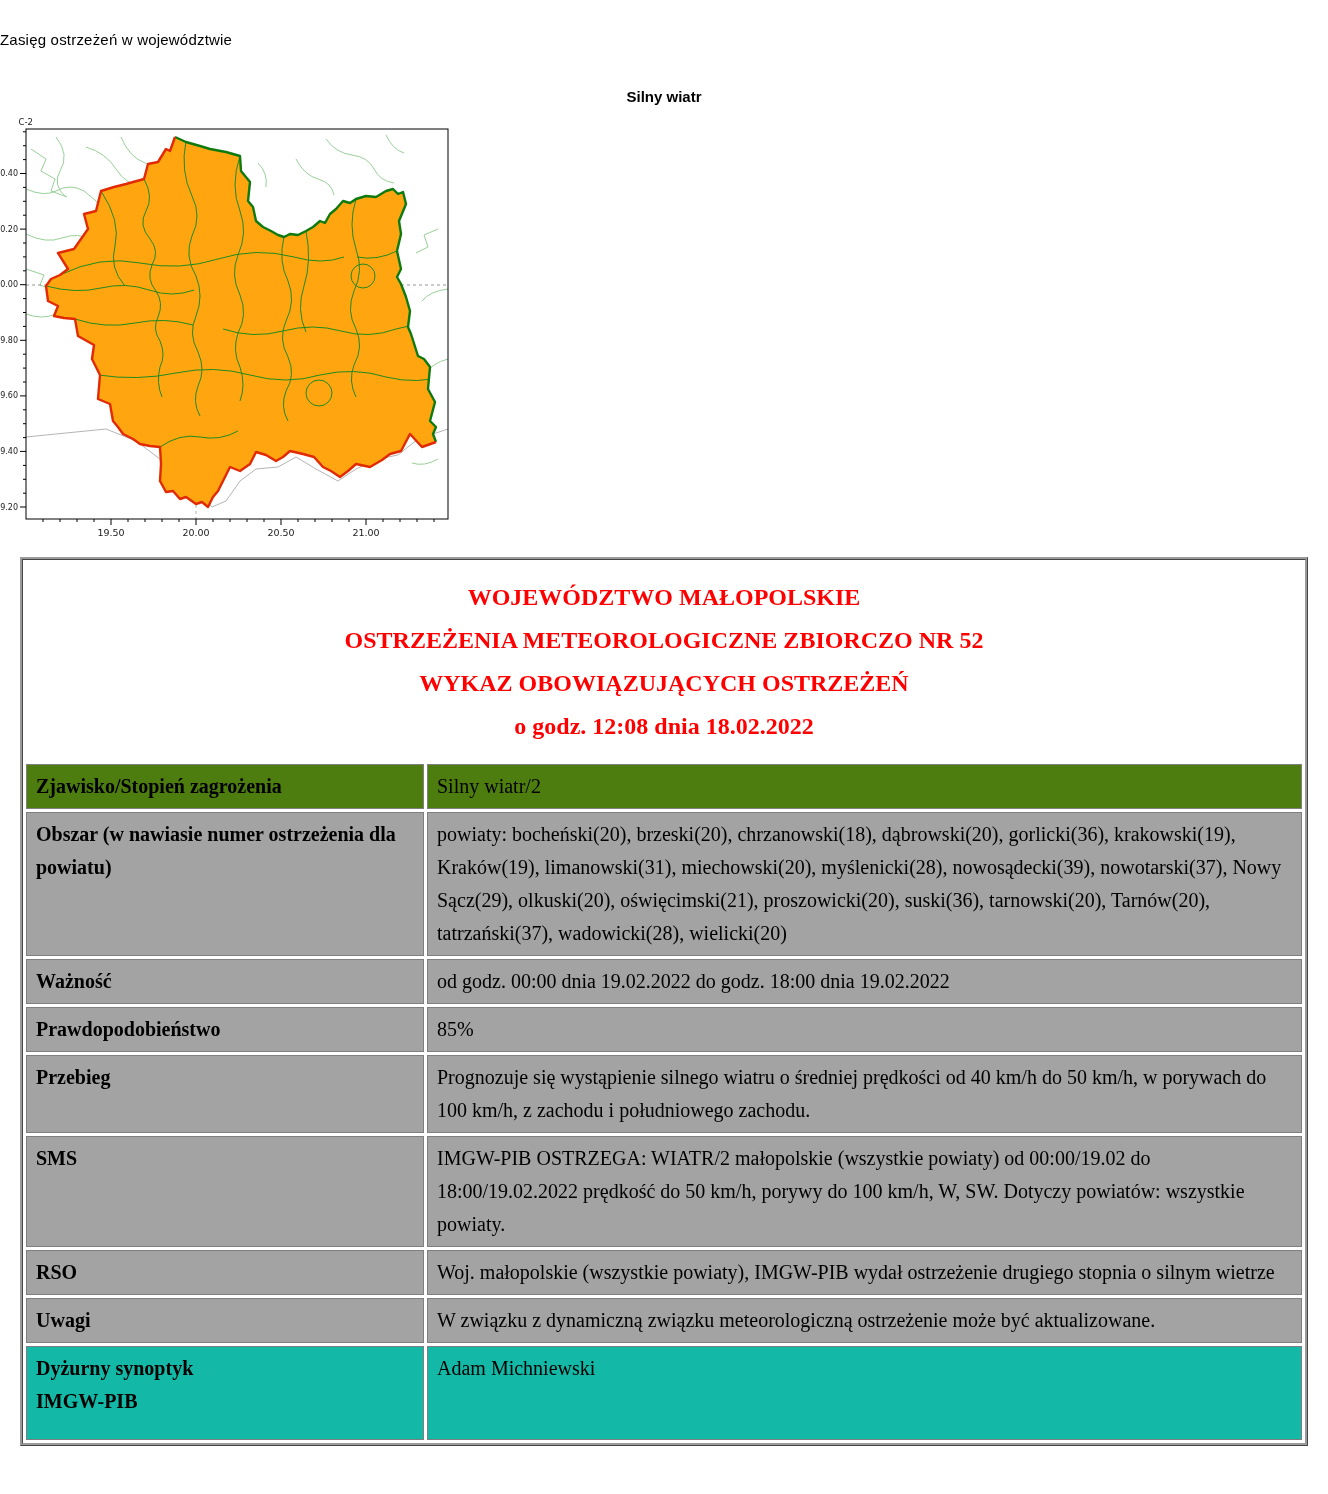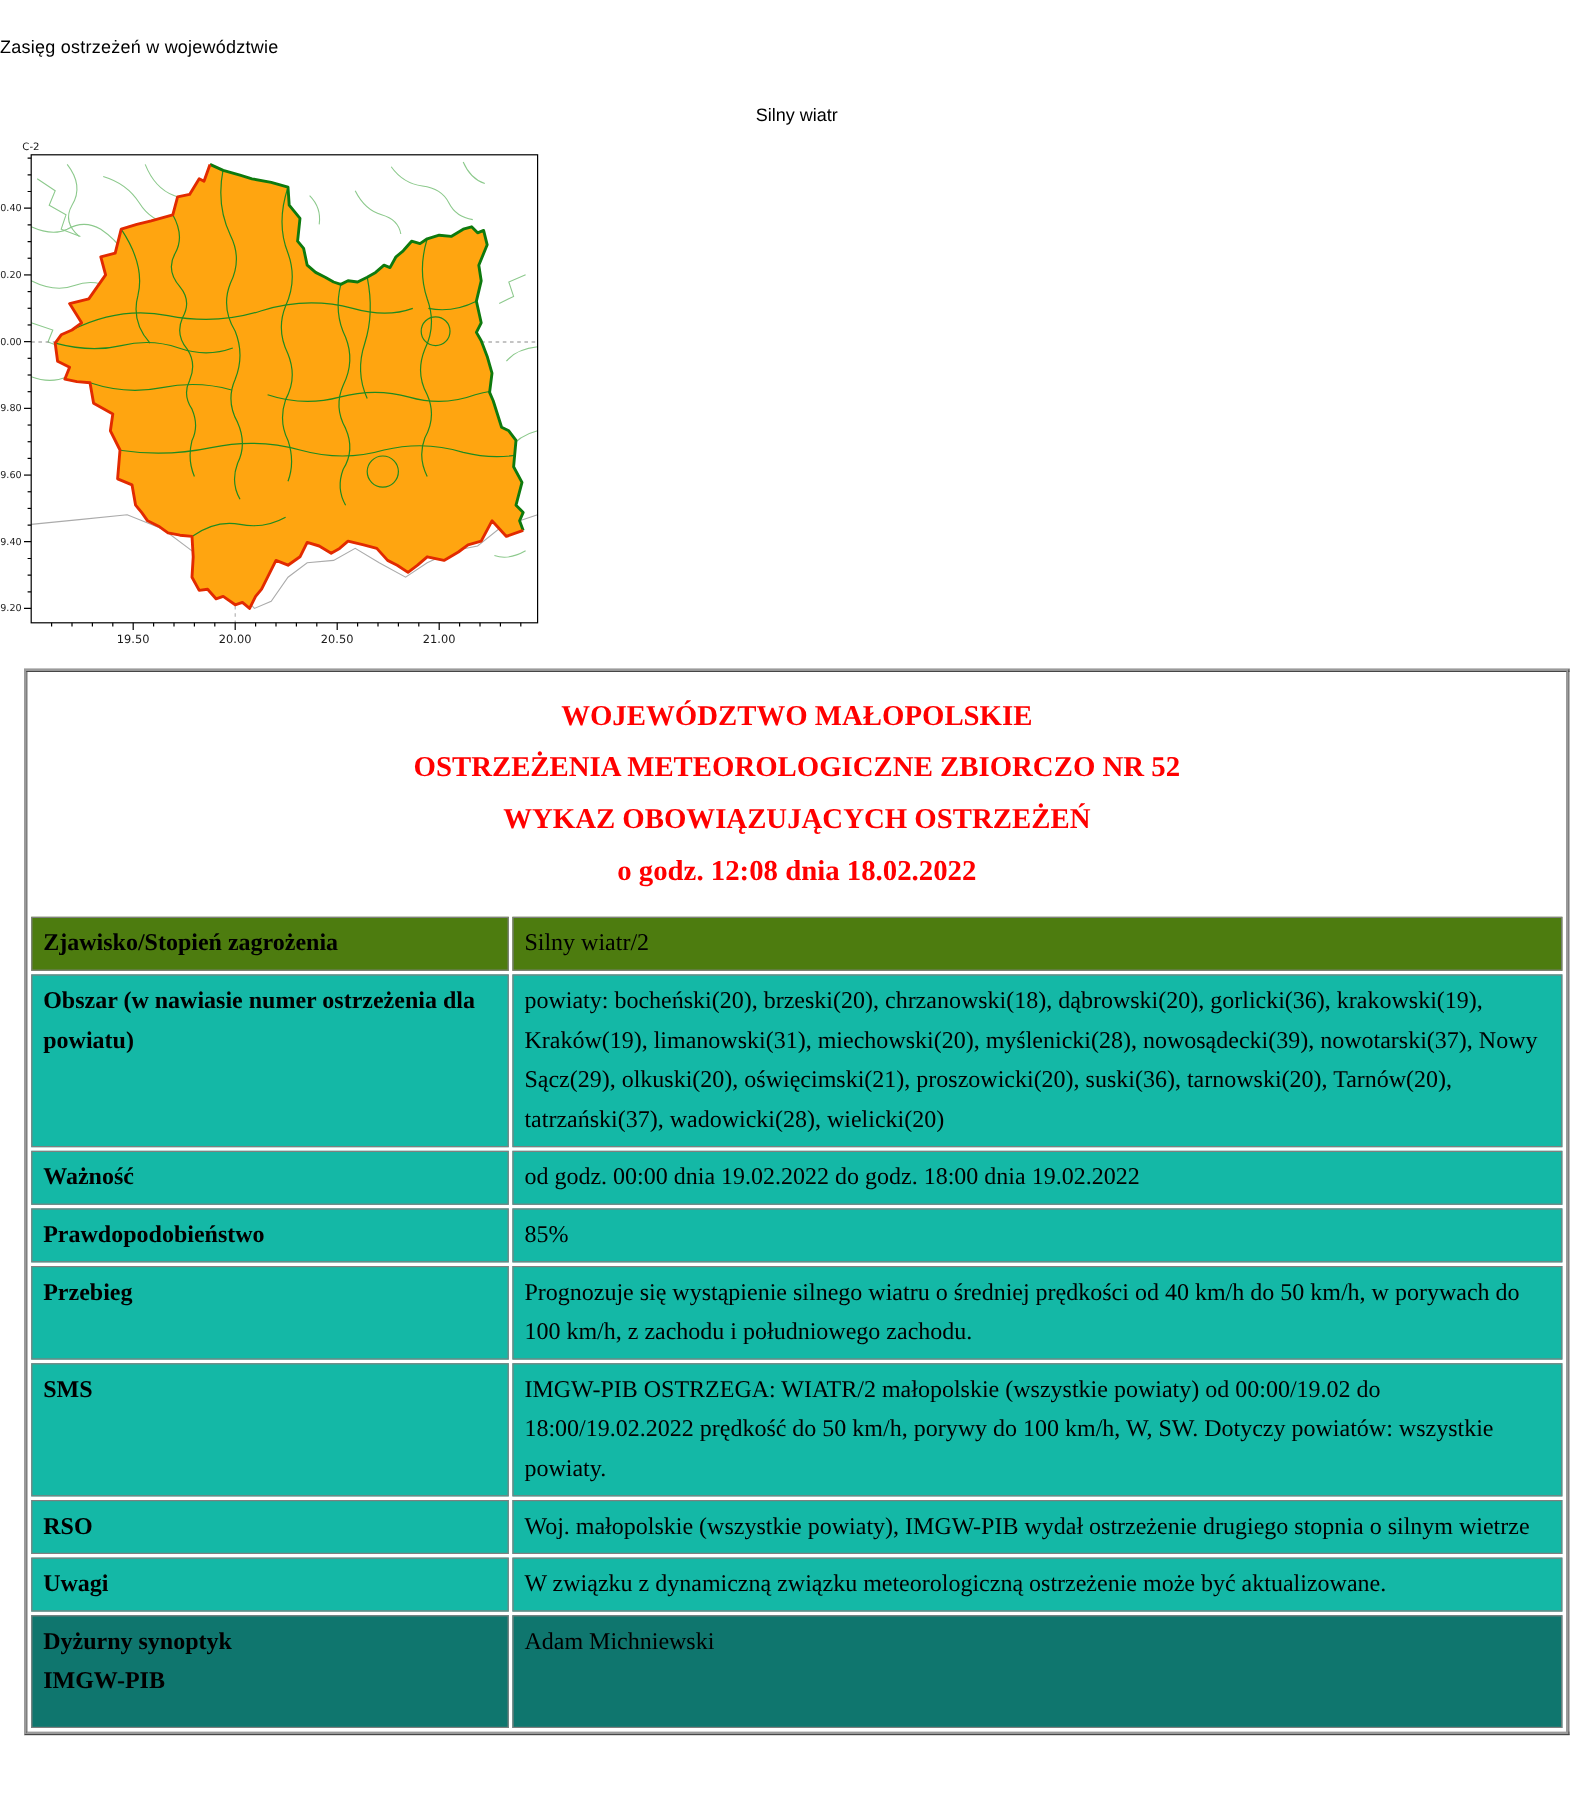--- a/index.html
+++ b/index.html
@@ -4,21 +4,21 @@
 <style>
   html,body{margin:0;padding:0;background:#fff;}
   body{width:1328px;min-height:1494px;font-family:"Liberation Sans",sans-serif;color:#000;}
 
   .page-title{
     text-align:left;font-size:15px;font-weight:400;letter-spacing:.2px;
     margin:0;padding-top:31px;
   }
 
   .map-figure{margin-top:38px;}
-  .map-caption{text-align:center;font-size:15px;line-height:22px;}
+  .map-caption{text-align:center;font-size:15px;line-height:22px;font-weight:bold;}
   .map-wrap{display:flex;justify-content:flex-start;margin-top:7px;}
   .map-wrap svg{margin-left:-14px;}
   .axis-label{font-family:"DejaVu Sans",sans-serif;fill:#1a1a1a;}
 
   .bulletin{
     margin:8px 20px 24px 20px;
     border:3px ridge #9a9a9a;
     background:#fff;
   }
   .bulletin-header{
@@ -26,25 +26,25 @@
     color:#ff0000;font-weight:bold;font-size:24px;line-height:43px;
     text-align:center;padding:16px 10px 13px 10px;
   }
   table.warn{
     width:100%;border-collapse:separate;border-spacing:3px;
     font-family:"Liberation Serif",serif;font-size:20px;table-layout:fixed;
   }
   table.warn td{
     border:1px solid #7f7f7f;
     padding:5px 9px;vertical-align:top;line-height:33px;
-    background:#14b8a6;overflow:hidden;
+    background:#a3a3a3;overflow:hidden;
   }
   td.lbl{width:378px;font-weight:bold;white-space:pre-line;}
   tr.row-orange td{background:#4d7c0f;}
-  tr.row-gray td{background:#0f766e;}
+  tr.row-gray td{background:#14b8a6;}
   tr.row-tall td{height:82px;}
 </style>
 </head>
 <body>
 
 <h1 class="page-title">Zasięg ostrzeżeń w województwie</h1>
 
 <div class="map-figure">
   <div class="map-caption">
     <div>Silny wiatr</div>

